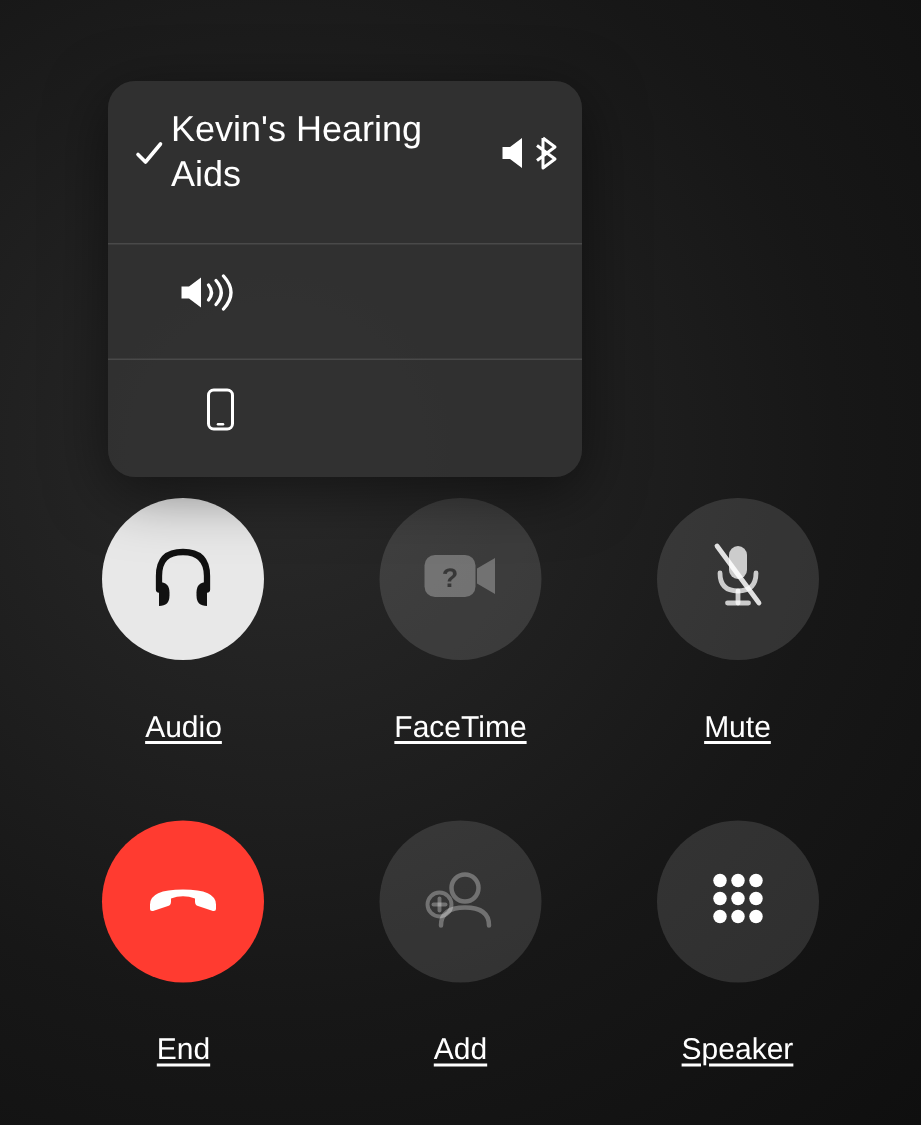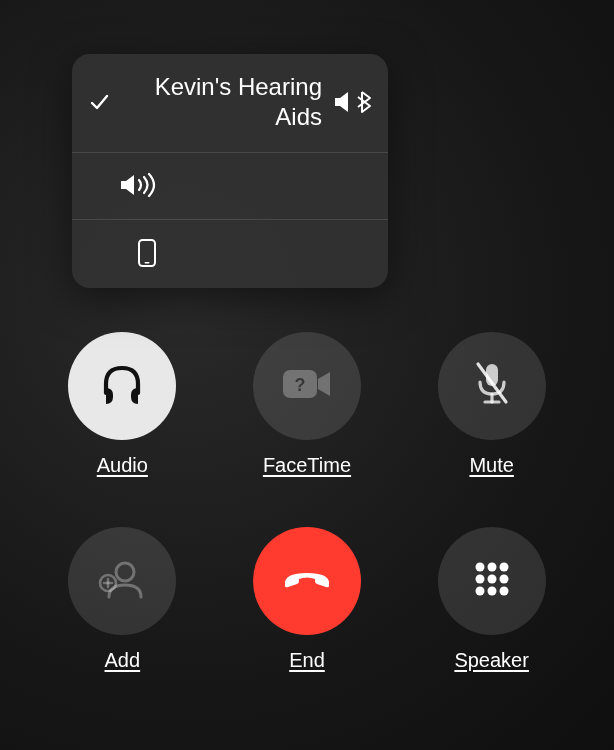--- a/index.html
+++ b/index.html
@@ -20,26 +20,25 @@
       width: 316px;
       background: rgba(50, 50, 50, 0.95);
       border-radius: 18px;
       box-shadow: 0 10px 40px rgba(0,0,0,0.5);
       overflow: hidden;
       z-index: 10;
     }
     .route-item {
       display: flex;
       align-items: center;
-      padding: 18px 14px 20px 12px;
+      padding: 18px 14px 30px 12px;
       color: #fff;
       font-size: 24px;
       border-bottom: 1px solid rgba(255,255,255,0.12);
       cursor: pointer;
-      text-align: right;
     }
     .route-item:last-child { border-bottom: none; }
     .check-col {
       width: 30px;
       display: flex;
       justify-content: center;
       align-items: center;
       flex-shrink: 0;
     }
     .route-label {
@@ -83,20 +82,21 @@
       cursor: pointer;
     }
     .circle-light { background: rgba(255,255,255,0.12); }
     .circle-white { background: #e8e8e8; }
     .circle-red { background: #ff3b30; }
     .btn-label {
       color: #fff;
       font-size: 20px;
       text-decoration: underline;
       text-underline-offset: 3px;
+      margin-top: 20px;
     }
   </style>
 </head>
 <body>
 
 <div class="audio-popup">
   <div class="route-item">
     <div class="check-col">
       <svg width="20" height="20" viewBox="0 0 20 20">
           <path d="M3 11 L8 16 L18 4" stroke="#fff" stroke-width="2.4" fill="none" stroke-linecap="round" stroke-linejoin="round"></path>
@@ -169,43 +169,43 @@
           <line x1="24" y1="36" x2="24" y2="44" stroke="rgba(255,255,255,0.75)" stroke-width="3.2" stroke-linecap="round"></line>
           <line x1="17" y1="44" x2="31" y2="44" stroke="rgba(255,255,255,0.75)" stroke-width="3.2" stroke-linecap="round"></line>
           <line x1="10" y1="6" x2="38" y2="44" stroke="rgba(255,255,255,0.85)" stroke-width="3.2" stroke-linecap="round"></line>
         </svg>
       </span>
     </div>
     <div class="btn-label">Mute</div>
   </div>
 
   <div class="call-button">
+    <div class="circle circle-red">
+      <span>
+        <svg width="56" height="24" viewBox="0 0 56 24">
+          <path d="M6 16 Q6 6 28 6 Q50 6 50 16 L50 19 Q50 21 47 20 L38 17 Q36 16.4 36 14 L36 12 Q32 10.5 28 10.5 Q24 10.5 20 12 L20 14 Q20 16.4 18 17 L9 20 Q6 21 6 19 Z" fill="#fff"></path>
+        </svg>
+      </span>
+    </div>
+    <div class="btn-label">End</div>
+  </div>
+
+  <div class="call-button">
     <div class="circle circle-light">
       <span>
         <svg width="54" height="48" viewBox="0 0 54 48">
           <circle cx="30" cy="17" r="9" fill="none" stroke="rgba(255,255,255,0.3)" stroke-width="3"></circle>
           <path d="M14 42 Q14 30 30 30 Q46 30 46 42" fill="none" stroke="rgba(255,255,255,0.3)" stroke-width="3" stroke-linecap="round"></path>
           <circle cx="13" cy="28" r="8" fill="none" stroke="rgba(255,255,255,0.3)" stroke-width="2.6"></circle>
           <line x1="13" y1="24" x2="13" y2="32" stroke="rgba(255,255,255,0.3)" stroke-width="2.6" stroke-linecap="round"></line>
           <line x1="9" y1="28" x2="17" y2="28" stroke="rgba(255,255,255,0.3)" stroke-width="2.6" stroke-linecap="round"></line>
         </svg>
       </span>
     </div>
     <div class="btn-label">Add</div>
-  </div>
-
-  <div class="call-button">
-    <div class="circle circle-red">
-      <span>
-        <svg width="56" height="24" viewBox="0 0 56 24">
-          <path d="M6 16 Q6 6 28 6 Q50 6 50 16 L50 19 Q50 21 47 20 L38 17 Q36 16.4 36 14 L36 12 Q32 10.5 28 10.5 Q24 10.5 20 12 L20 14 Q20 16.4 18 17 L9 20 Q6 21 6 19 Z" fill="#fff"></path>
-        </svg>
-      </span>
-    </div>
-    <div class="btn-label">End</div>
   </div>
 
   <div class="call-button">
     <div class="circle circle-light">
       <span>
         <svg width="44" height="44" viewBox="0 0 44 44">
           <circle cx="10" cy="10" r="4.5" fill="#fff"></circle>
           <circle cx="22" cy="10" r="4.5" fill="#fff"></circle>
           <circle cx="34" cy="10" r="4.5" fill="#fff"></circle>
           <circle cx="10" cy="22" r="4.5" fill="#fff"></circle>

